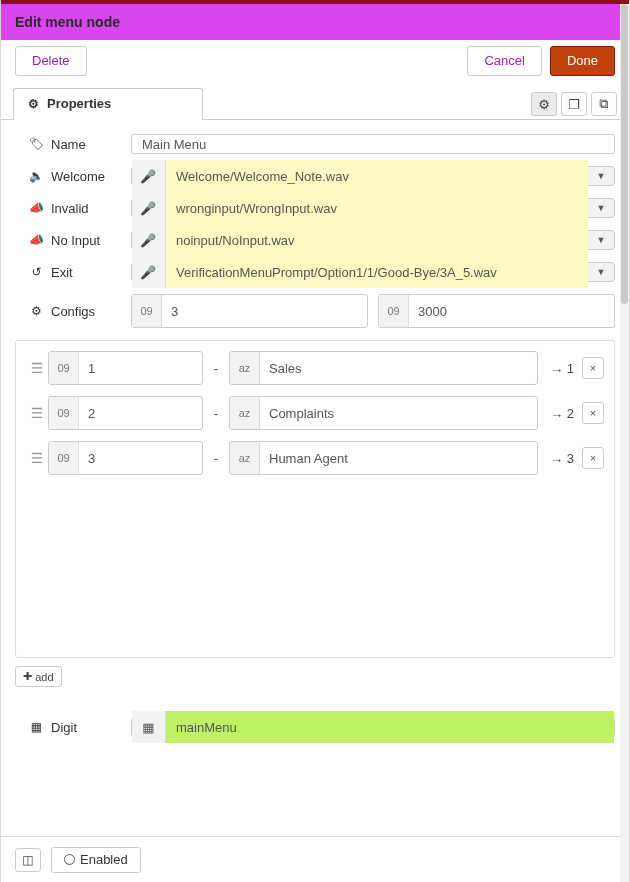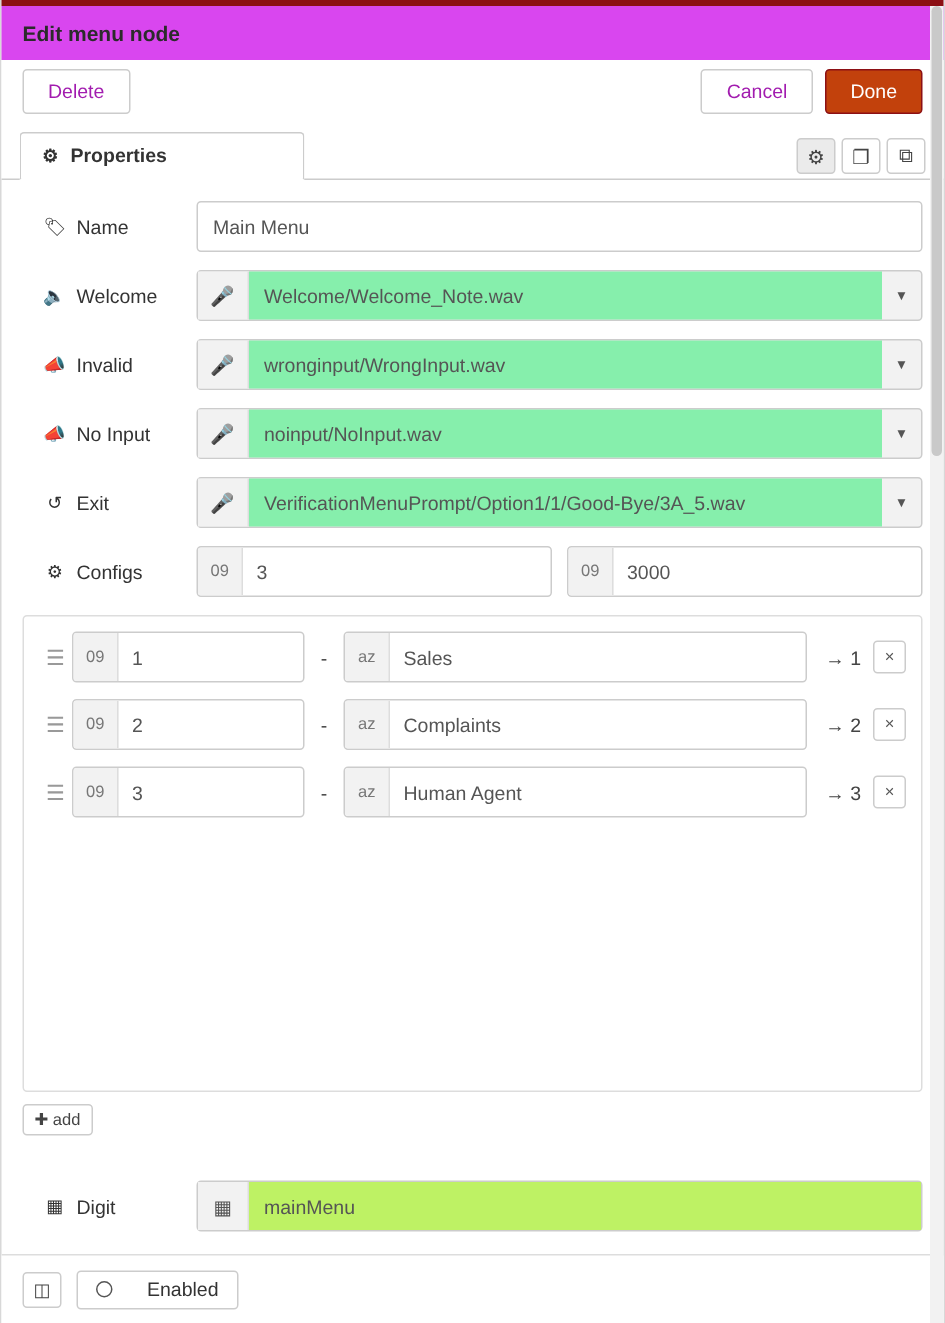--- a/index.html
+++ b/index.html
@@ -125,21 +125,21 @@
   }
   .lbl-icon {
     font-size: 12px;
     color: #333;
     width: 15px;
     display: inline-block;
     text-align: center;
   }
   .field {
     flex: 1;
-    height: 34px;
+    height: 20px;
     border: 1px solid #ccc;
     border-radius: 3px;
     background: #fff;
     display: flex;
     align-items: center;
     padding: 0 10px;
     font-size: 13px;
     color: #555;
   }
   .field.select {
@@ -154,21 +154,21 @@
     justify-content: center;
     color: #555;
     font-size: 13px;
     border-right: 1px solid #ddd;
     background: #f2f2f2;
     flex: 0 0 34px;
   }
   .field.select .val {
     flex: 1;
     padding: 0 10px;
-    background: #86efac;
+    background: #fef9c3;
     height: 32px;
     display: flex;
     align-items: center;
     color: #555;
   }
   .caret {
     width: 26px;
     display: flex;
     align-items: center;
     justify-content: center;
@@ -291,21 +291,21 @@
     font-size: 12px; color: #444;
     cursor: pointer;
   }
   .toggle {
     margin-left: 10px;
     border: 1px solid #ccc;
     border-radius: 3px;
     height: 26px;
     display: inline-flex;
     align-items: center;
-    gap: 23px;
+    gap: 5px;
     padding: 0 12px;
     font-size: 13px;
     color: #333;
     background: #fff;
     cursor: pointer;
   }
   .toggle .ring {
     width: 11px; height: 11px;
     border: 1.6px solid #555;
     border-radius: 50%;

